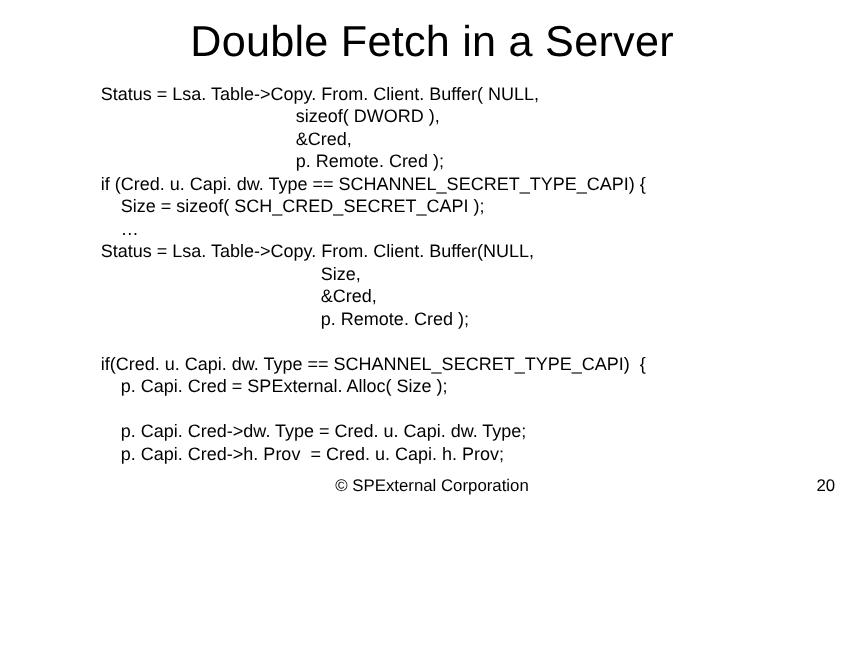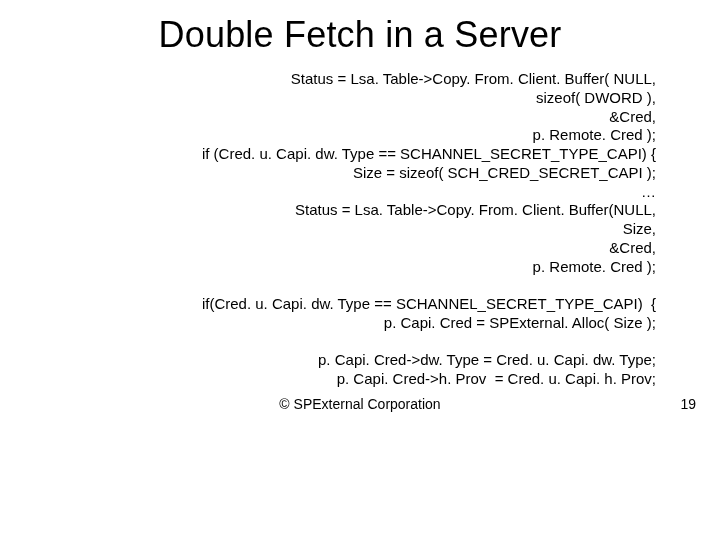--- a/index.html
+++ b/index.html
@@ -24,27 +24,26 @@
     left: 0;
     width: 100%;
     text-align: center;
     font-size: 36px;
     font-weight: 400;
     letter-spacing: 0.2px;
   }
   .code-block {
     position: absolute;
     top: 70px;
-    left: 96px;
+    left: 84px;
     width: 560px;
     font-size: 15px;
     line-height: 1.25;
     white-space: pre;
     font-family: Arial, Helvetica, sans-serif;
-    text-align: right;
   }
   .footer {
     position: absolute;
     bottom: 16px;
     left: 0;
     width: 100%;
     font-size: 14px;
     color: #000000;
   }
   .copyright {
@@ -75,15 +74,15 @@
                                             &amp;Cred,
                                             p. Remote. Cred );
 
 if(Cred. u. Capi. dw. Type == SCHANNEL_SECRET_TYPE_CAPI)  {
     p. Capi. Cred = SPExternal. Alloc( Size );
 
     p. Capi. Cred-&gt;dw. Type = Cred. u. Capi. dw. Type;
     p. Capi. Cred-&gt;h. Prov  = Cred. u. Capi. h. Prov;</div>
   <div class="footer">
     <span class="copyright">© SPExternal Corporation</span>
-    <span class="pagenum">19</span>
+    <span class="pagenum">20</span>
   </div>
 </div>
 
 </body></html>

